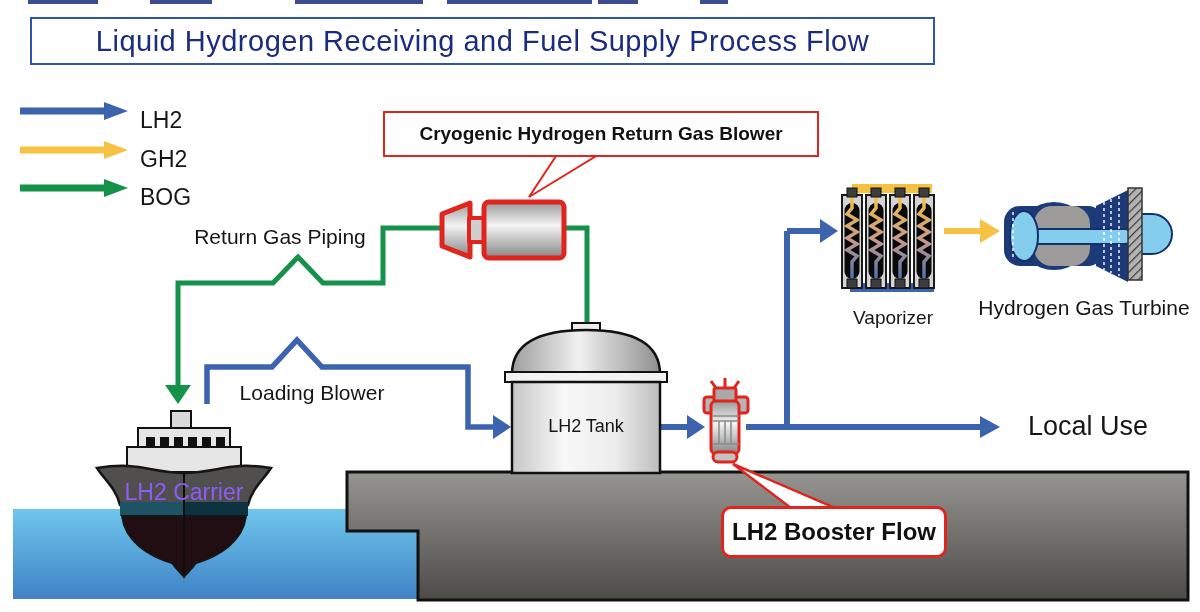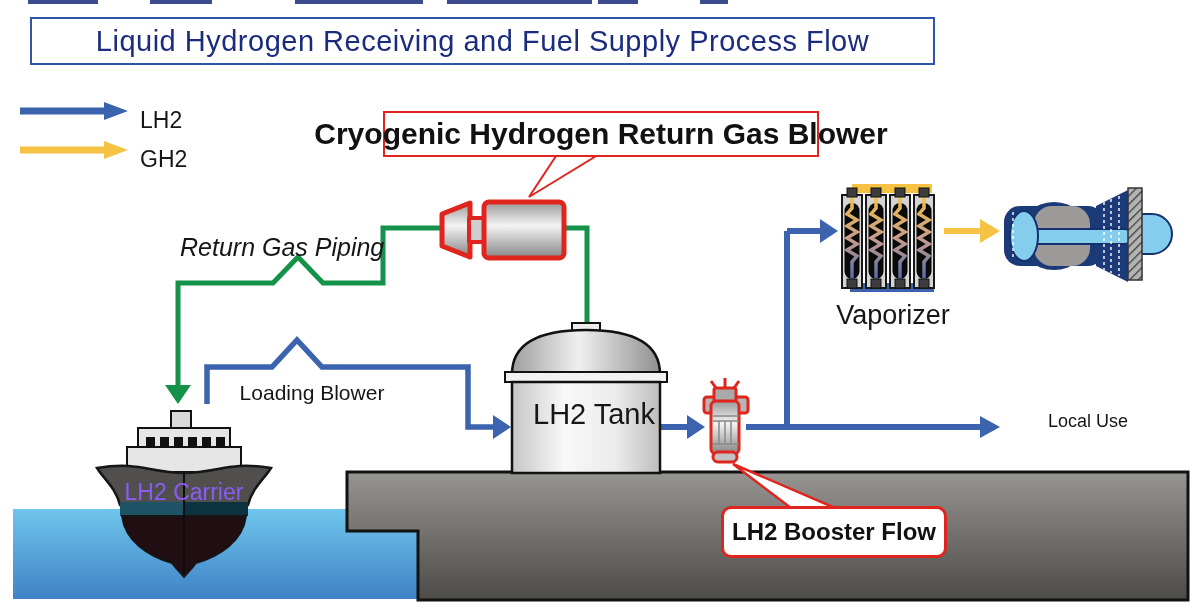--- a/index.html
+++ b/index.html
@@ -10,21 +10,21 @@
   .artifact{position:absolute;top:0;height:4px;background:var(--title-navy);opacity:.85;}
   .title-box{left:30px;top:17px;width:901px;height:44px;border:2px solid #2e55ab;
              display:flex;align-items:center;justify-content:center;
              color:var(--title-navy);font-size:29px;letter-spacing:.5px;white-space:nowrap;}
   .legend-row{display:flex;align-items:center;gap:10px;}
   .legend-label{font-size:23px;color:#161616;margin-top:20px;}
   .lbl{color:#161616;text-align:center;white-space:nowrap;}
   .callout{background:#fff;border-style:solid;border-color:var(--callout-red);
            display:flex;align-items:center;justify-content:center;font-weight:bold;
            color:#111;white-space:nowrap;z-index:4;}
-  .co-blower{left:383px;top:111px;width:432px;height:42px;border-width:2px;font-size:30px;}
+  .co-blower{left:383px;top:111px;width:432px;height:42px;border-width:2px;font-size:19px;}
   .co-pump{left:721px;top:506px;width:220px;height:46px;border-width:3px;border-radius:10px;font-size:24px;}
   .ship-name{color:#8b5cf6;z-index:3;}
 </style>
 </head>
 <body>
 
 <div class="canvas">
 
   <div class="artifact" style="left:28px;width:70px;"></div>
   <div class="artifact" style="left:150px;width:62px;"></div>
@@ -217,28 +217,36 @@
     </svg>
     <span class="legend-label">LH2</span>
   </div>
   <div class="abs legend-row" style="left:18px;top:126px;">
     <svg width="112" height="22">
       <line x1="2" y1="11" x2="86" y2="11" style="stroke:var(--gh2-yellow)" stroke-width="7"></line>
       <polygon points="86,2 86,20 110,11" style="fill:var(--gh2-yellow)"></polygon>
     </svg>
     <span class="legend-label">GH2</span>
   </div>
-
-  <div class="abs lbl" style="left:180px;top:233px;width:200px;font-size:25px;font-style:italic;">Return Gas Piping</div>
+  <div class="abs legend-row" style="left:18px;top:164px;">
+    <svg width="112" height="22">
+      <line x1="2" y1="11" x2="86" y2="11" style="stroke:var(--bog-green)" stroke-width="7"></line>
+      <polygon points="86,2 86,20 110,11" style="fill:var(--bog-green)"></polygon>
+    </svg>
+    <span class="legend-label">BOG</span>
+  </div>
+
+  <div class="abs lbl" style="left:180px;top:225px;width:200px;font-size:21px;">Return Gas Piping</div>
   <div class="abs lbl" style="left:228px;top:381px;width:168px;font-size:21px;">Loading Blower</div>
 
   <div class="abs lbl ship-name" style="left:109px;top:479px;width:150px;font-size:23px;">LH2 Carrier</div>
-  <div class="abs lbl" style="left:512px;top:398px;width:148px;font-size:29px;padding-left:8px;">LH2 Tank</div>
-  <div class="abs lbl" style="left:832px;top:300px;width:122px;font-size:27px;">Vaporizer</div>
-  <div class="abs lbl" style="left:1018px;top:411px;width:140px;font-size:18px;">Local Use</div>
+  <div class="abs lbl" style="left:512px;top:416px;width:148px;font-size:18px;">LH2 Tank</div>
+  <div class="abs lbl" style="left:832px;top:307px;width:122px;font-size:19px;">Vaporizer</div>
+  <div class="abs lbl" style="left:972px;top:296px;width:224px;font-size:21px;">Hydrogen Gas Turbine</div>
+  <div class="abs lbl" style="left:1018px;top:411px;width:140px;font-size:27px;">Local Use</div>
 
   <div class="abs callout co-blower">
     <span>Cryogenic Hydrogen Return Gas Blower</span>
   </div>
   <div class="abs callout co-pump">
     <span>LH2 Booster Flow</span>
   </div>
 
 </div>
 

